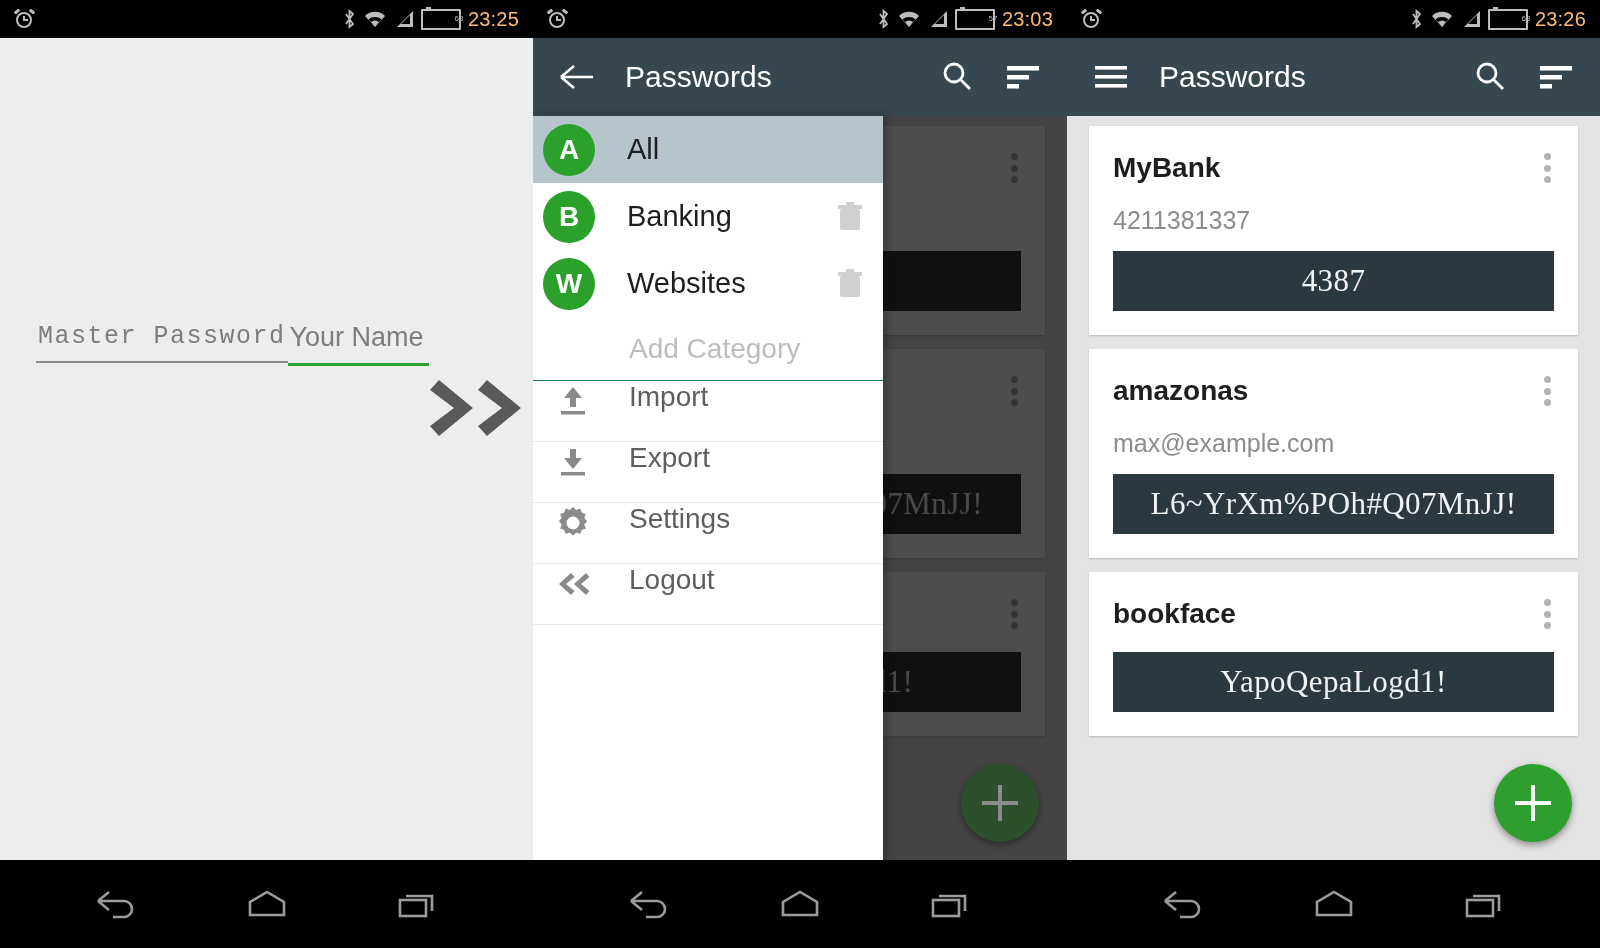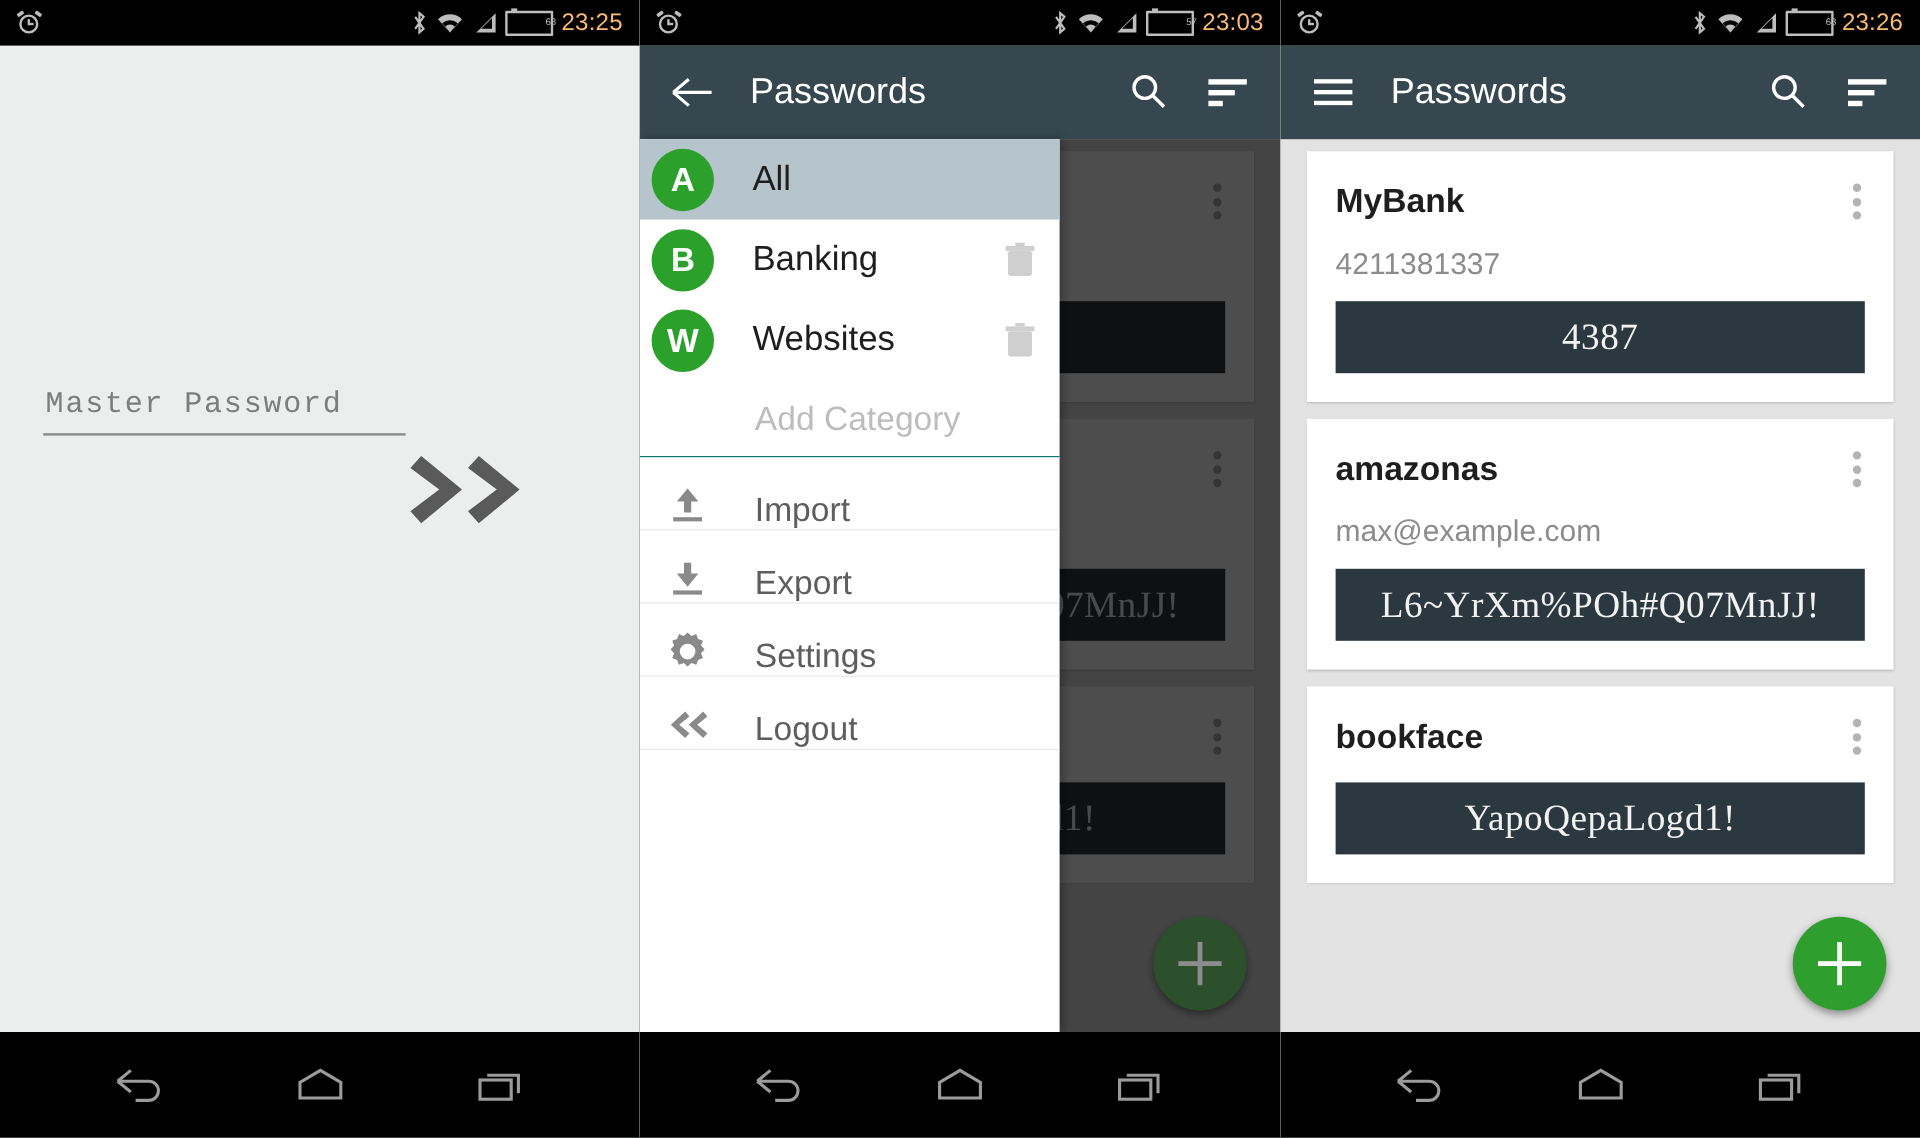--- a/index.html
+++ b/index.html
@@ -245,21 +245,21 @@
   .add-cat {
     height: 64px;
     display: flex; align-items: center;
     padding-left: 96px;
     font-size: 28px;
     color: #bdbdbd;
     border-bottom: 1px solid #0f766e;
   }
   .menu-row {
     display: flex;
-    align-items: flex-end;
+    align-items: flex-start;
     height: 61px;
     padding-left: 10px;
     border-bottom: 1px solid #e8e8e8;
   }
   .menu-row .micon {
     width: 60px; height: 40px;
     display: flex; align-items: center; justify-content: center;
     flex: 0 0 auto;
   }
   .menu-row .mlabel {
@@ -301,20 +301,24 @@
           <span class="batt-num">68</span>
         </span>
         <span class="sb-clock">23:25</span>
       </span>
     </div>
 
     <div class="login-body">
       <div class="field">
         <div class="ftext mono">Master Password</div>
         <div class="underline"></div>
+      </div>
+      <div class="field">
+        <div class="ftext">Your Name</div>
+        <div class="underline green"></div>
       </div>
       <div class="submit-chevrons">
         <svg width="104" height="72" viewBox="0 0 104 72">
           <path d="M10 8 L44 36 L10 64 L1 54 L25 36 L1 18 Z" fill="#5a5a5a"></path>
           <path d="M58 8 L92 36 L58 64 L49 54 L73 36 L49 18 Z" fill="#5a5a5a"></path>
         </svg>
       </div>
     </div>
 
     <div class="navbar">

